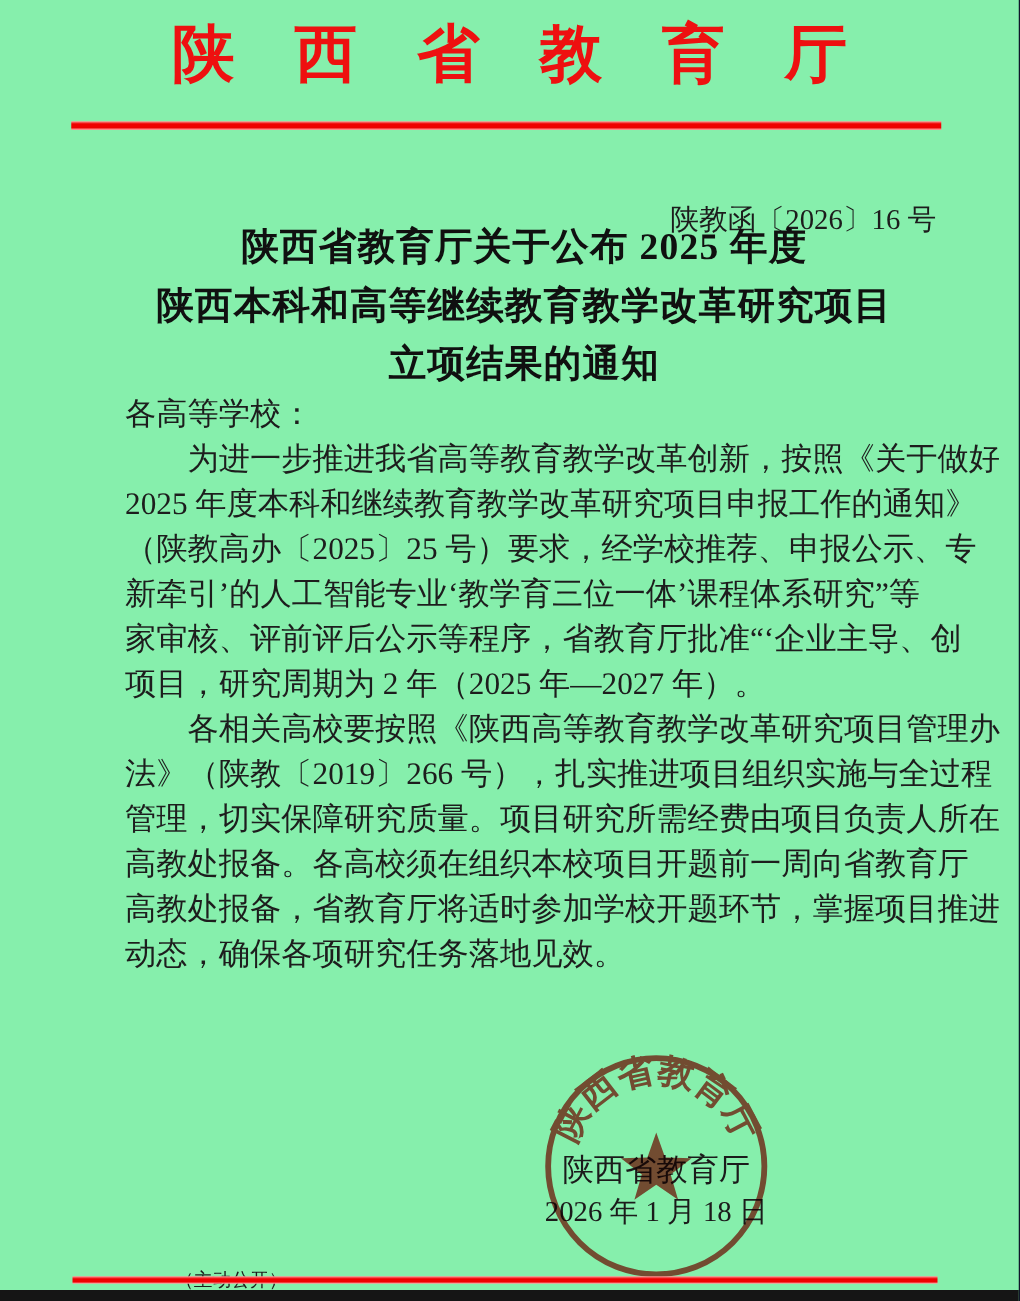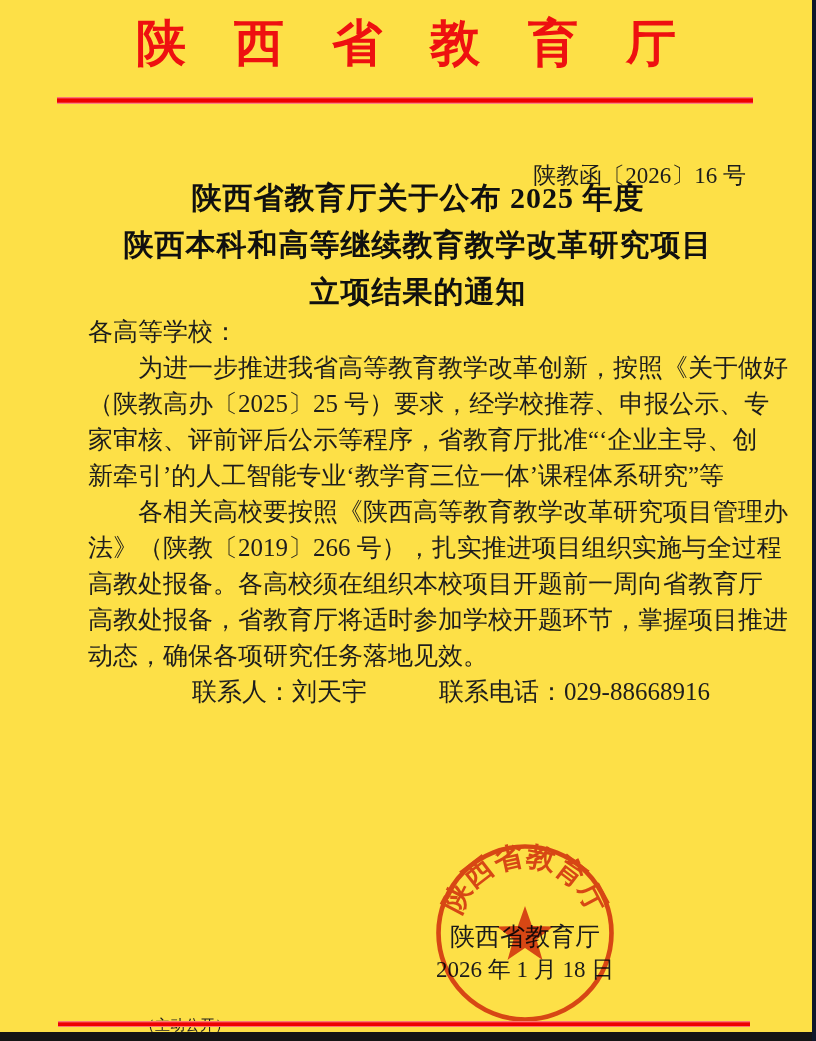--- a/index.html
+++ b/index.html
@@ -1,23 +1,23 @@
 <!DOCTYPE html>
 <html lang="zh"><head>
 <meta charset="utf-8">
 <style>
   html,body{margin:0;padding:0;background:#ffffff;}
   .page{
     position:relative;
     width:816px;height:1041px;
-    background:#fde047;
+    background:#86efac;
     overflow:hidden;
     font-family:"Liberation Serif","DejaVu Serif",serif;
     color:#1c1c1c;
-    border-right:4px solid #0f172a;
+    border-right:1px solid #0f172a;
     box-sizing:border-box;
   }
   
   .org-name{
     position:absolute;top:12px;left:0;width:100%;
     text-align:center;
     font-size:50px;line-height:62px;font-weight:bold;
     color:#ee1010;
     letter-spacing:48px;
     padding-left:48px;box-sizing:border-box;
@@ -37,21 +37,21 @@
   .title-block{
     position:absolute;top:174px;left:12px;width:100%;
     text-align:center;color:#101010;
   }
   .title-line{
     font-size:30px;line-height:47px;font-weight:bold;
     letter-spacing:1px;white-space:nowrap;
   }
   
   .body-block{
-    position:absolute;top:314px;left:88px;width:676px;
+    position:absolute;top:314px;left:100px;width:676px;
     font-size:25px;color:#1d1d1d;
   }
   .body-line{
     height:36px;line-height:36px;white-space:nowrap;
   }
   .body-line.indent{padding-left:50px;text-align:center;}
   .contact-gap{display:inline-block;width:72px;}
   
   .closing-block{
     position:absolute;left:420px;top:922px;width:210px;
@@ -92,32 +92,32 @@
   <div class="title-block">
       <div class="title-line">陕西省教育厅关于公布 2025 年度</div>
       <div class="title-line">陕西本科和高等继续教育教学改革研究项目</div>
       <div class="title-line">立项结果的通知</div>
     </div>
 
   <div class="body-block">
     <div>
         <div class="body-line">各高等学校：</div>
         <div class="body-line indent">为进一步推进我省高等教育教学改革创新，按照《关于做好</div>
+        <div class="body-line">2025 年度本科和继续教育教学改革研究项目申报工作的通知》</div>
         <div class="body-line">（陕教高办〔2025〕25 号）要求，经学校推荐、申报公示、专</div>
+        <div class="body-line">新牵引’的人工智能专业‘教学育三位一体’课程体系研究”等</div>
         <div class="body-line">家审核、评前评后公示等程序，省教育厅批准“‘企业主导、创</div>
-        <div class="body-line">新牵引’的人工智能专业‘教学育三位一体’课程体系研究”等</div>
+        <div class="body-line">项目，研究周期为 2 年（2025 年—2027 年）。</div>
         <div class="body-line indent">各相关高校要按照《陕西高等教育教学改革研究项目管理办</div>
         <div class="body-line">法》（陕教〔2019〕266 号），扎实推进项目组织实施与全过程</div>
+        <div class="body-line">管理，切实保障研究质量。项目研究所需经费由项目负责人所在</div>
         <div class="body-line">高教处报备。各高校须在组织本校项目开题前一周向省教育厅</div>
         <div class="body-line">高教处报备，省教育厅将适时参加学校开题环节，掌握项目推进</div>
         <div class="body-line">动态，确保各项研究任务落地见效。</div>
       </div>
-    <div class="body-line indent">
-      <span>联系人：</span><span>刘天宇</span><span class="contact-gap"></span><span>联系电话：</span><span>029-88668916</span>
-    </div>
   </div>
 
   <div class="closing-block">
     <div class="signer">陕西省教育厅</div>
     <div class="issue-date">2026 年 1 月 18 日</div>
   </div>
 
   <svg class="seal-svg" viewBox="0 0 200 200" aria-hidden="true">
     <circle cx="100" cy="100" r="93" fill="none" stroke="#d6443a" stroke-width="5"></circle>
     <path id="sealArc" d="M 30.4 81.4 A 72 72 0 0 1 169.6 81.4" fill="none"></path>

